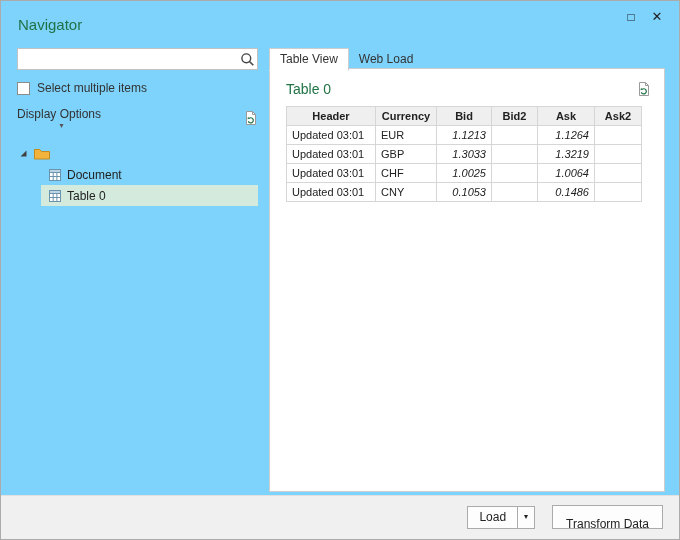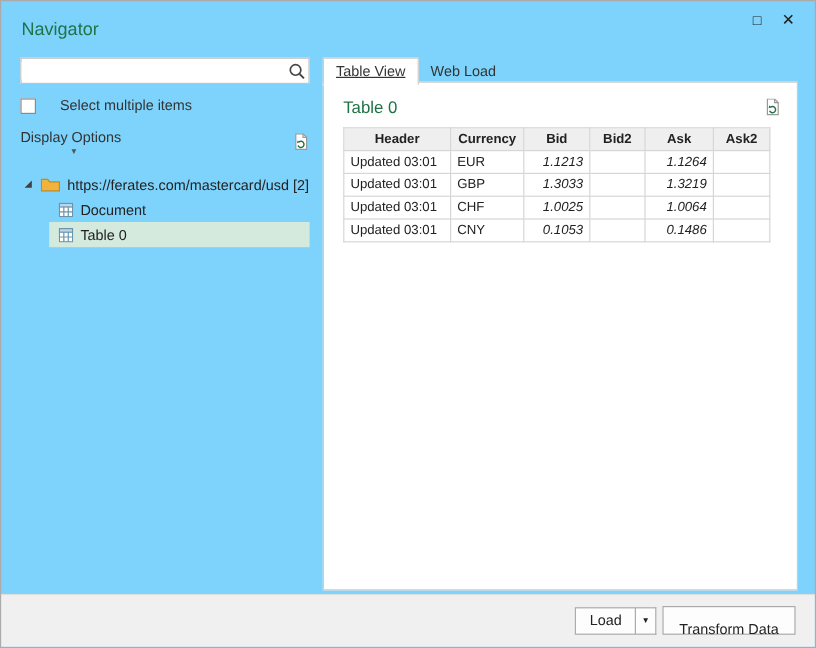--- a/index.html
+++ b/index.html
@@ -14,53 +14,53 @@
   .win-btn.min{right:38px;}
   .win-btn.close{right:12px;font-size:13px;}
 
   
   .left-pane{position:absolute;left:16px;top:47px;width:241px;}
   .search-box{height:22px;border:1px solid #c2c2c2;display:flex;align-items:center;
     box-sizing:border-box;background:#fff;}
   .search-box input{flex:1;min-width:0;border:0;outline:0;padding:0 5px;
     font:12px "Liberation Sans",sans-serif;}
   .search-icon{width:20px;display:flex;justify-content:center;align-items:center;}
-  .check-row{margin-top:11px;display:flex;align-items:center;gap:20px;font-size:12px;color:#333;}
+  .check-row{margin-top:11px;display:flex;align-items:center;gap:7px;font-size:12px;color:#333;}
   .checkbox{width:13px;height:13px;border:1px solid #8b8b8b;background:#fff;box-sizing:border-box;}
   .options-row{margin-top:12px;display:flex;align-items:center;justify-content:space-between;
     font-size:12px;color:#333;}
   .dd-left{display:flex;align-items:center;flex-direction:column;}
   .dropdown-caret{font-size:8px;color:#555;margin-left:5px;}
   .tree{margin-top:13px;font-size:12px;color:#222;}
   .tree-root{height:21px;display:flex;align-items:center;gap:6px;padding-left:2px;}
   .tree-item{height:21px;margin-left:24px;display:flex;align-items:center;gap:6px;padding-left:8px;}
   .tree-item.selected{background:#D3EADD;}
   .tree-label{white-space:nowrap;}
 
   
   .tabs{position:absolute;left:268px;top:47px;display:flex;align-items:flex-end;
     z-index:2;font-size:12px;color:#333;}
   .tab{padding:3px 10px 4px;cursor:default;}
-  .tab.active{background:#fff;border:1px solid #cdcdcd;border-bottom:1px solid #fff;margin-bottom:-1px;text-decoration:underline;}
+  .tab.active{background:#fff;border:1px solid #cdcdcd;border-bottom:1px solid #fff;margin-bottom:-1px;}
   .preview-panel{position:absolute;left:268px;top:67px;width:396px;height:424px;
     box-sizing:border-box;border:1px solid #cdcdcd;background:#fff;}
   .preview-header{display:flex;justify-content:space-between;align-items:center;
     padding:12px 13px 7px 16px;}
   .preview-title{font-size:14px;color:#217346;}
   table.preview{border-collapse:collapse;margin:2px 0 0 16px;font-size:11px;color:#222;}
   table.preview th{background:#efefef;font-weight:bold;text-align:center;
     border:1px solid #d6d6d6;padding:2px 5px;height:14px;}
   table.preview td{border:1px solid #d6d6d6;padding:2px 5px;height:14px;background:#fff;}
   td.num{text-align:right;font-style:italic;}
   th.c0{width:78px}th.c1{width:50px}th.c2{width:44px}th.c3{width:35px}th.c4{width:46px}th.c5{width:36px}
 
   
   .footer{position:absolute;left:0;right:0;bottom:0;height:43px;background:#f0f0f0;
     border-top:1px solid #e0e0e0;}
-  .footer-buttons{position:absolute;right:16px;top:9px;display:flex;gap:5px;align-items:center;}
+  .footer-buttons{position:absolute;right:16px;top:9px;display:flex;gap:17px;align-items:center;}
   .btn{height:23px;background:#fdfdfd;border:1px solid #ababab;color:#222;
     font:12px "Liberation Sans",sans-serif;padding:11px 13px;cursor:default;}
   .split{display:flex;}
   .split .btn-main{padding:0 11px;border-right:1px solid #ababab;}
   .split .btn-arrow{width:17px;padding:0;border-left:0;font-size:8px;line-height:8px;}
   .icon{display:inline-flex;align-items:center;justify-content:center;}
 </style>
 </head>
 <body>
 
@@ -107,21 +107,20 @@
         <span class="icon">
           <svg width="9" height="9" viewBox="0 0 9 9">
               <polygon points="7.5,1.5 7.5,7.5 1.5,7.5" fill="#404040"></polygon>
             </svg>
         </span>
         <span class="icon">
           <svg width="16" height="12" viewBox="0 0 16 12">
             <path d="M0.5,1.5 h5.2 l1.6,2 h8.2 v7.5 h-15 z" fill="#F2B33D" stroke="#C38A1F"></path>
           </svg>
         </span>
-        <span class="tree-label">https://ferates.com/mastercard/usd [2]</span>
       </div>
 
       <div class="tree-item">
         <span class="icon">
           <svg width="12" height="12" viewBox="0 0 12 12">
             <rect x="0.5" y="0.5" width="11" height="11" fill="#fff" stroke="#6a93ad"></rect>
             <rect x="0.5" y="0.5" width="11" height="3" fill="#bdd5e5" stroke="#6a93ad"></rect>
             <line x1="4.2" y1="3.5" x2="4.2" y2="11.5" stroke="#6a93ad"></line>
             <line x1="7.9" y1="3.5" x2="7.9" y2="11.5" stroke="#6a93ad"></line>
             <line x1="0.5" y1="7.5" x2="11.5" y2="7.5" stroke="#6a93ad"></line>

